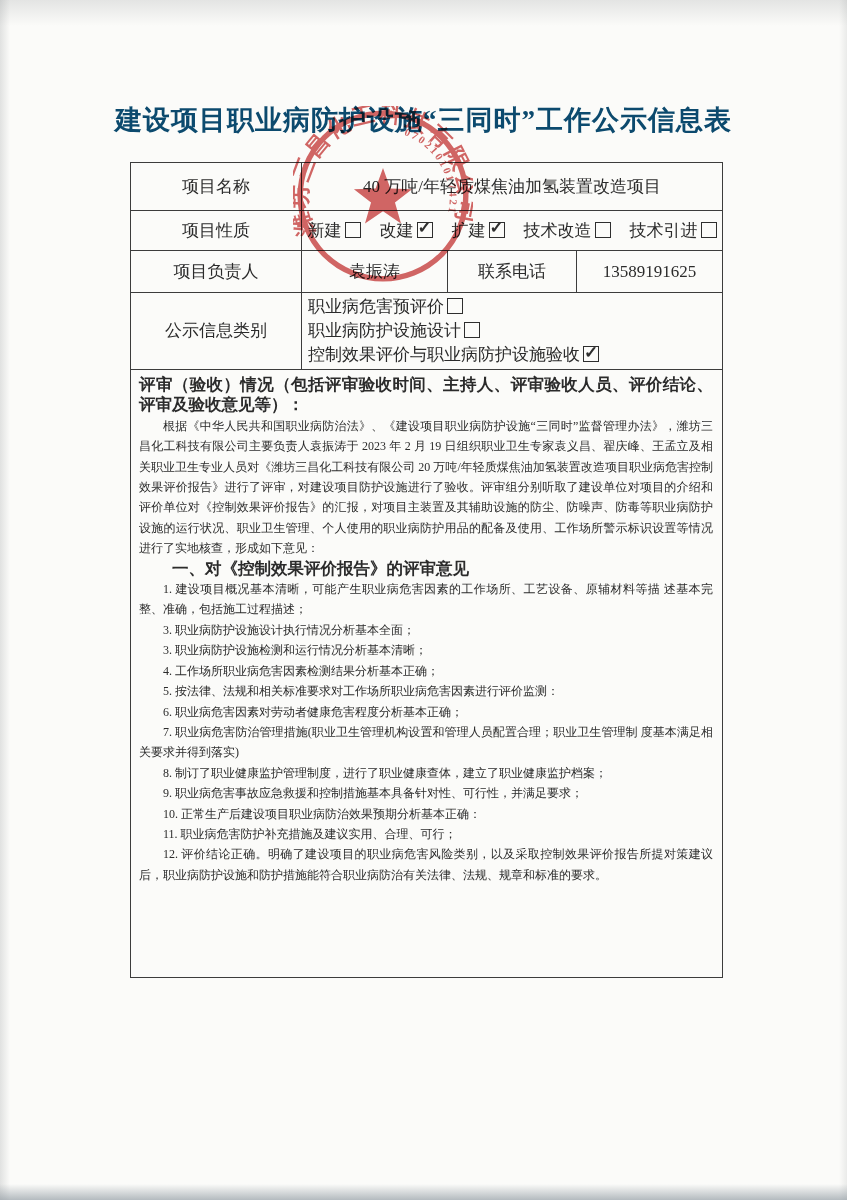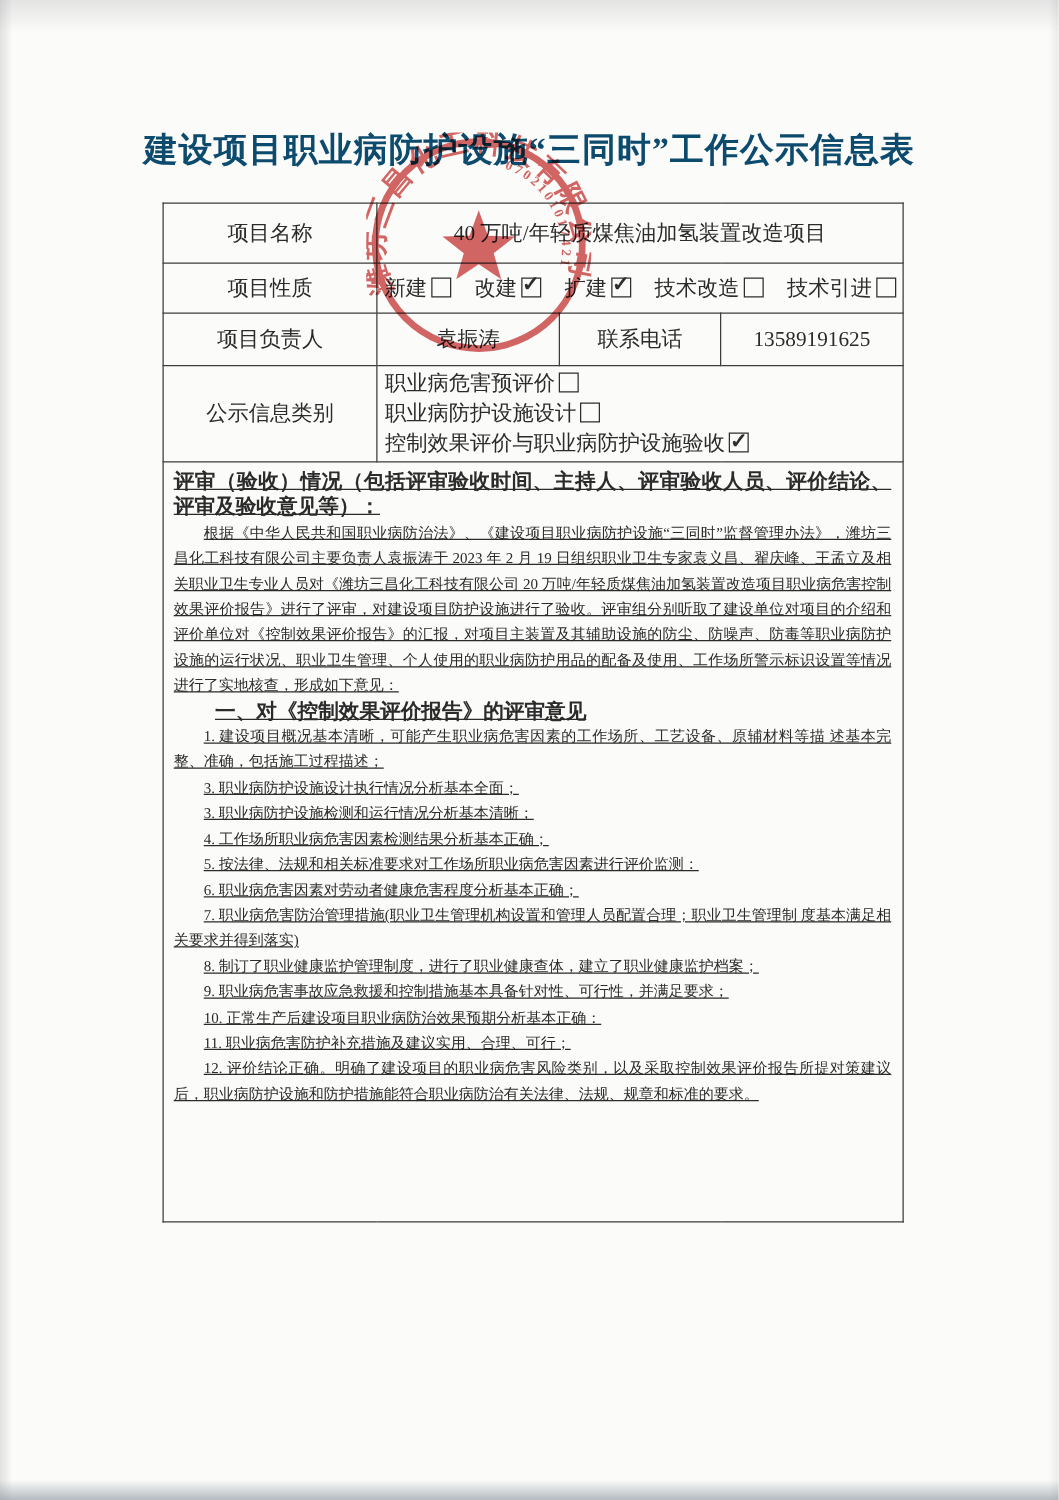--- a/index.html
+++ b/index.html
@@ -50,21 +50,21 @@
   .opt{white-space:nowrap;}
   .cb{
     display:inline-block;width:14px;height:14px;border:1.6px solid #2e2e2e;
     position:relative;vertical-align:-2px;margin-left:3px;
   }
   .cb.checked::after{
     content:"✓";position:absolute;left:0px;top:-6px;
     font-size:17px;font-weight:700;color:#2e2e2e;
     font-family:"Liberation Sans",sans-serif;
   }
-  td.review-cell{vertical-align:top;padding:5px 9px 4px 8px;text-decoration:underline;}
+  td.review-cell{vertical-align:top;padding:5px 9px 4px 8px;}
   .rp{margin:0;text-align:justify;font-size:12px;line-height:20.4px;}
   .rp.bold{font-weight:700;font-size:16.5px;}
   .rp.ind{text-indent:2em;}
 </style>
 </head>
 <body>
 
 <div class="edge-top"></div>
 <div class="edge-left"></div>
 <div class="edge-right"></div>

